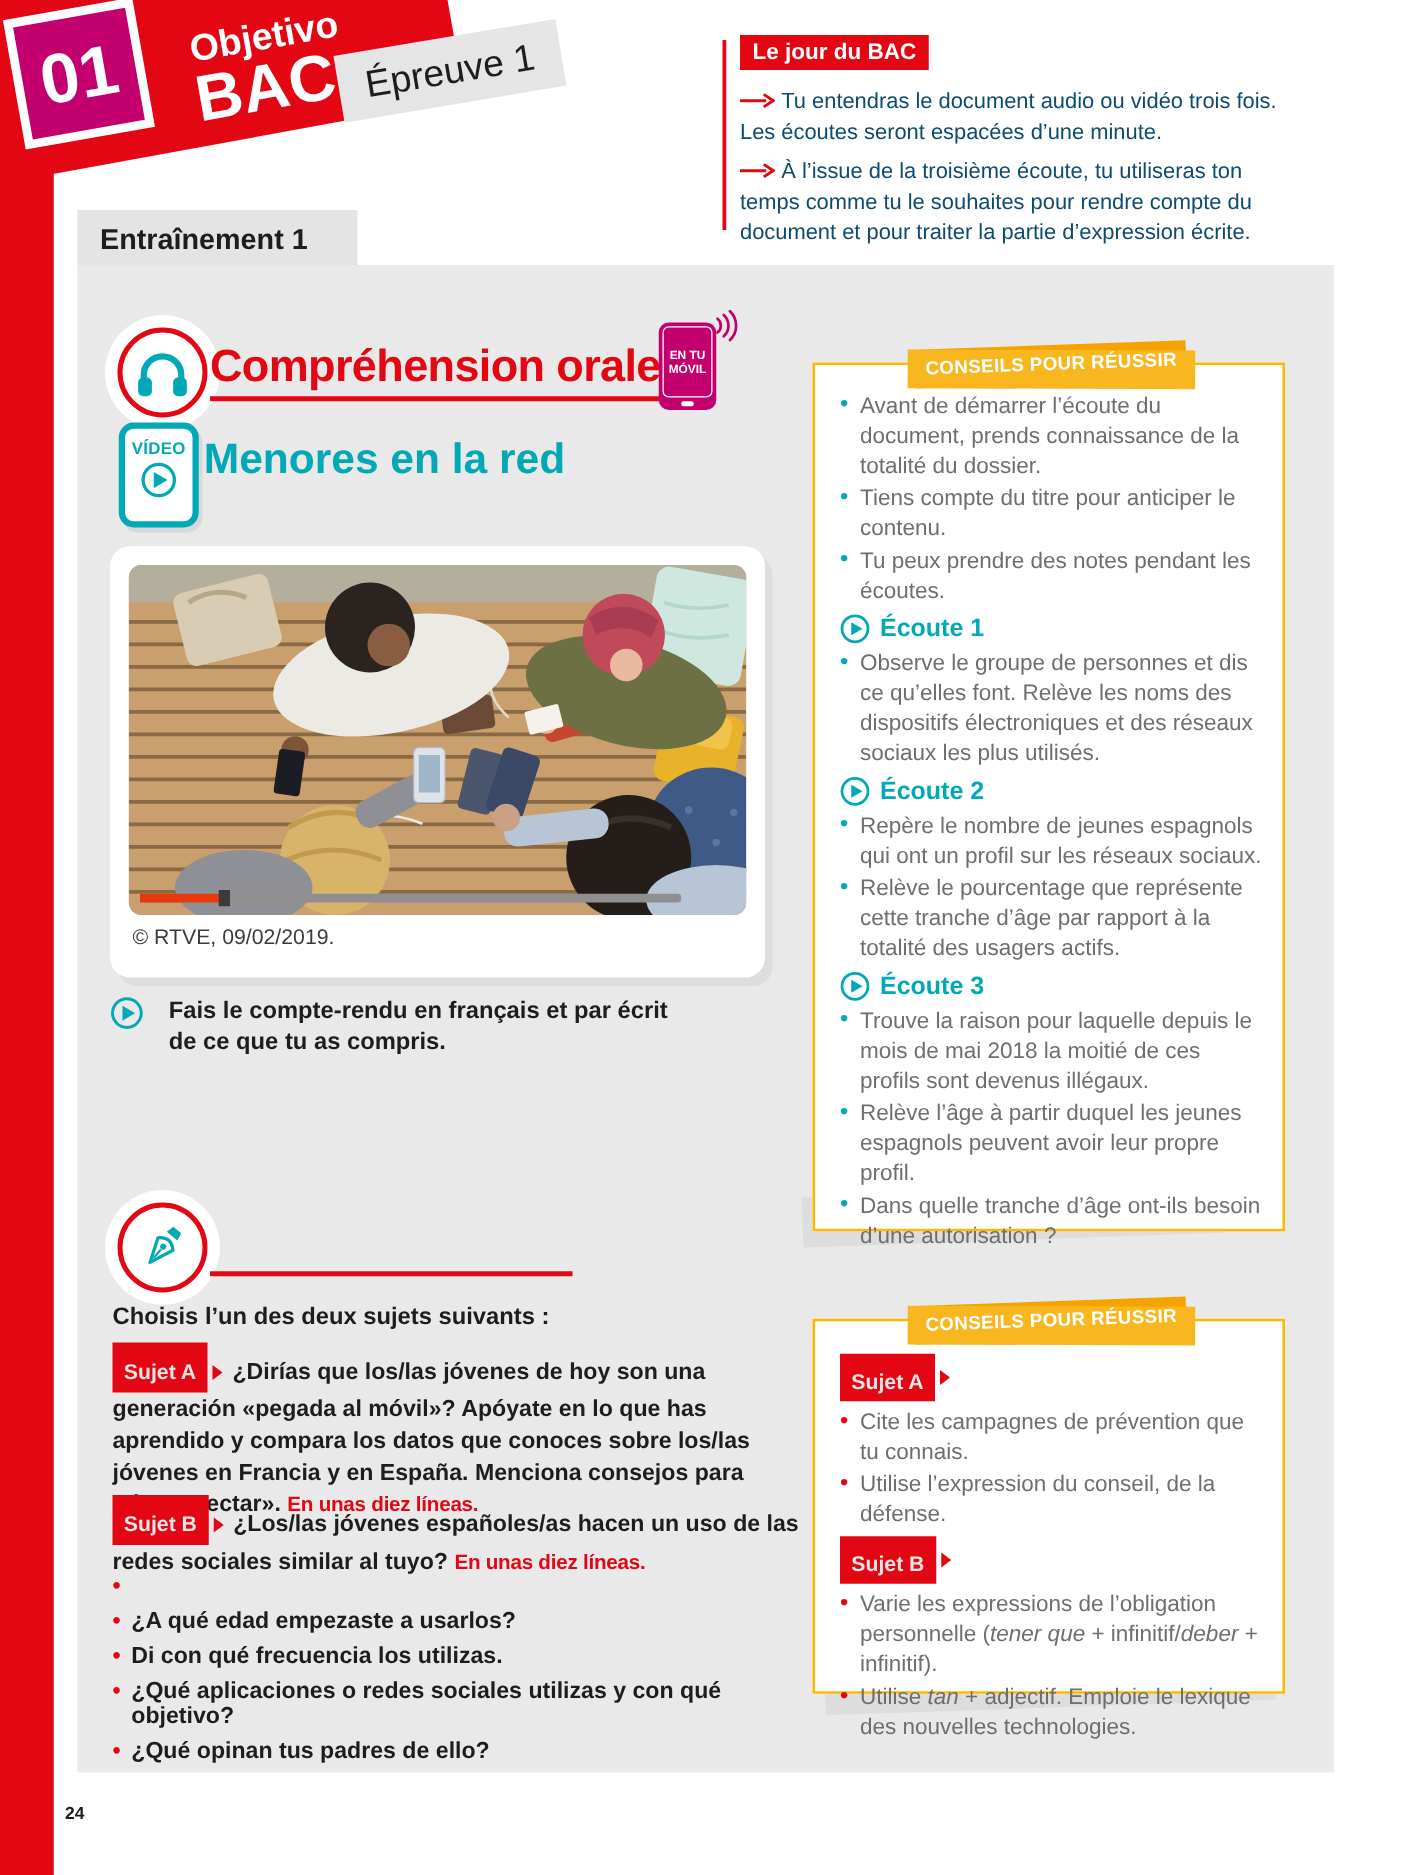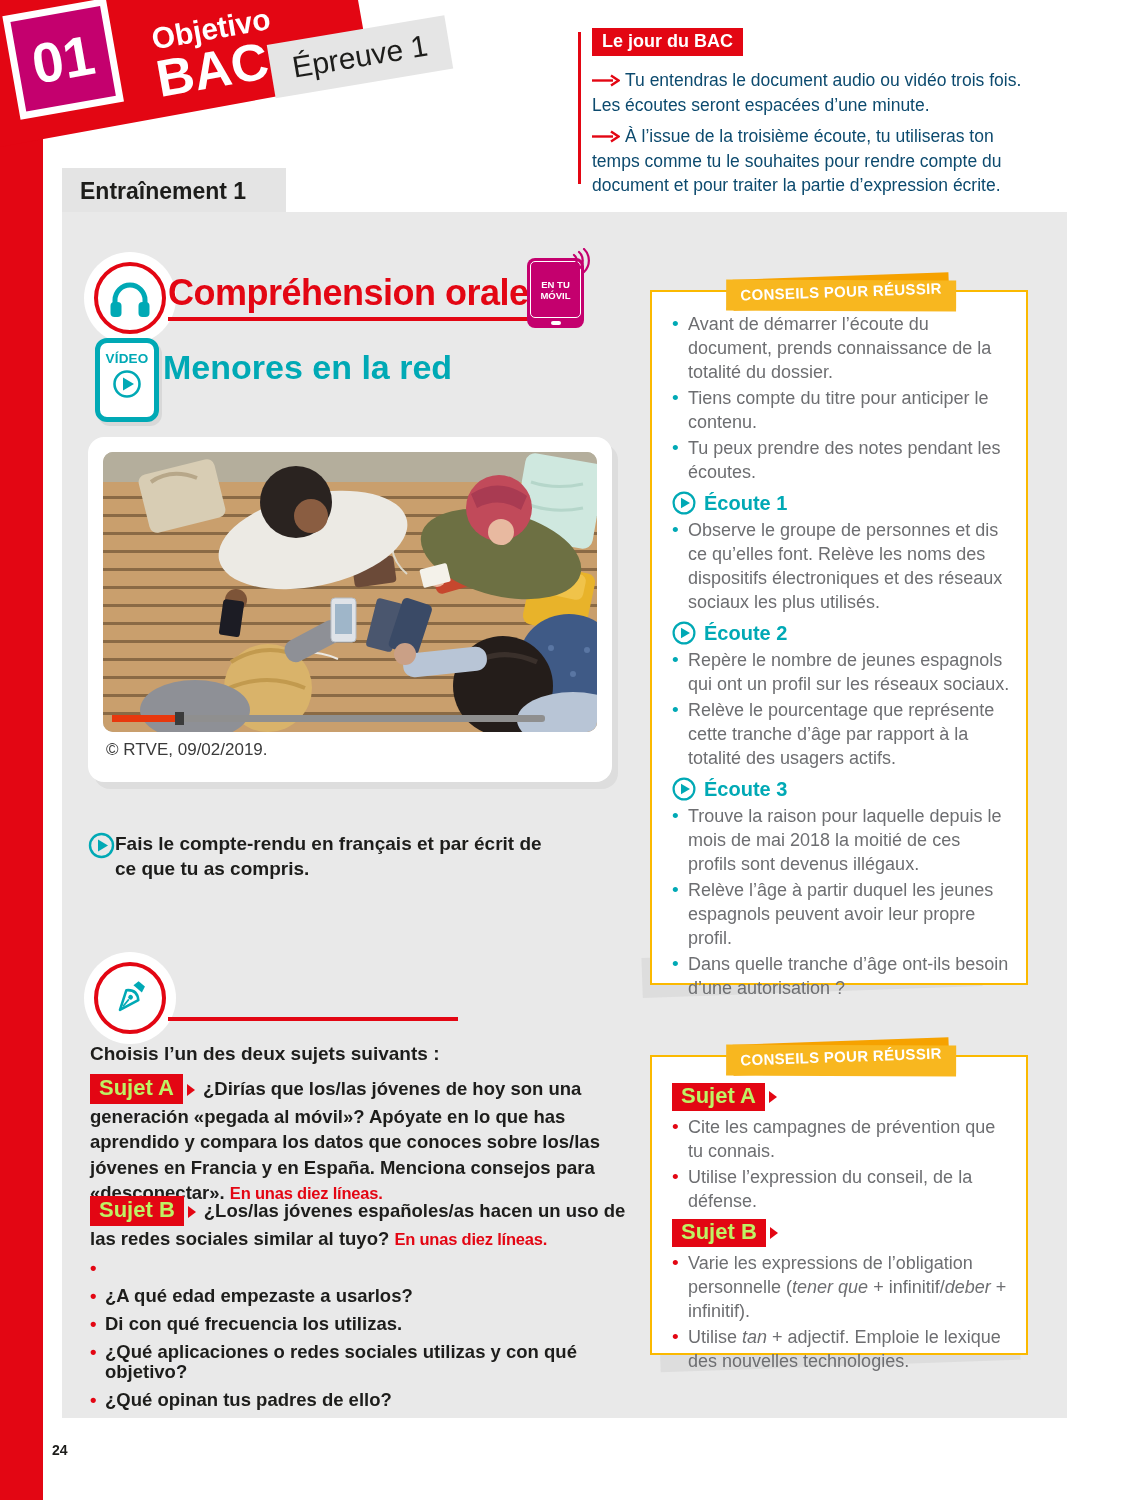--- a/index.html
+++ b/index.html
@@ -25,21 +25,21 @@
   #panel{left:62px;top:212px;width:1005px;height:1206px;background:#e9e9e9;}
 
   
   .hdr-disc{position:absolute;width:92px;height:92px;border-radius:50%;background:#fff;}
   .hdr-ring{position:absolute;width:64px;height:64px;border:4px solid #e30613;border-radius:50%;
             left:10px;top:10px;display:flex;align-items:center;justify-content:center;}
   .sec-title{position:absolute;color:#e30613;font-weight:700;font-size:36px;letter-spacing:-0.5px;}
   .sec-underline{position:absolute;height:3.5px;background:#e30613;}
 
   
-  #phone{left:527px;top:258px;width:46px;height:70px;background:#c4006e;border-radius:8px;padding-left:11px;}
+  #phone{left:527px;top:258px;width:46px;height:70px;background:#c4006e;border-radius:8px;}
   #phone .inner{position:absolute;left:3px;top:3px;right:3px;bottom:10px;border:1.5px solid #fff;border-radius:5px;
                 display:flex;align-items:center;justify-content:center;}
   #phone .txt{color:#fff;font-weight:700;font-size:9.5px;line-height:11px;text-align:center;width:34px;}
   #phone .home{position:absolute;left:50%;bottom:3px;transform:translateX(-50%);width:10px;height:4px;
                background:#fff;border-radius:2px;}
   #phone-waves{left:570px;top:248px;}
 
   
   #video-badge{left:95px;top:338px;width:64px;height:84px;background:#fff;border:5px solid #00a9b5;
                border-radius:12px;box-sizing:border-box;box-shadow:3px 4px 0 #d8d8d8;text-align:center;}
@@ -49,21 +49,21 @@
   
   #card{left:88px;top:437px;width:524px;height:345px;background:#fff;border-radius:16px;
         box-shadow:6px 7px 0 #dddddd;}
   #photo{position:absolute;left:15px;top:15px;width:494px;height:280px;border-radius:10px;overflow:hidden;background:#b9b29f;}
   #pbar{position:absolute;left:9px;top:263px;width:433px;height:7px;background:#8f8f8f;border-radius:3px;}
   #pbar .fill{position:absolute;left:0;top:0;height:7px;width:65px;background:#e8380d;}
   #pbar .thumb{position:absolute;left:63px;top:-3px;width:9px;height:13px;background:#3b3b3b;}
   #caption{position:absolute;left:18px;top:303px;font-size:17px;color:#3a3a3a;}
 
   
-  #instr{left:88px;top:797px;display:flex;gap:0;width:470px;margin-top:35px;}
+  #instr{left:88px;top:797px;display:flex;gap:20px;width:470px;}
   #instr .t{font-weight:700;font-size:19px;line-height:24.5px;width:432px;}
 
   
   .play{flex:0 0 auto;}
 
   
   .conseils-shadow{position:absolute;background:#dddddd;}
   .conseils{position:absolute;width:378px;background:#fff;border:2px solid #fbb900;box-sizing:border-box;}
   .banner{position:absolute;left:81px;top:-16px;width:216px;height:31px;background:#f6a200;
           transform:rotate(-2deg);display:flex;align-items:center;justify-content:center;
@@ -73,22 +73,22 @@
   .c-content{padding:20px 16px 0 20px;font-size:18px;line-height:24px;color:#6d6e71;}
   .c-li{display:flex;margin:0 0 2px;}
   .c-li .b{flex:0 0 16px;color:#00a9b5;font-size:19px;line-height:24px;}
   .c-li.redb .b{color:#e30613;}
   .c-li .tx{flex:1;}
   .ecoute-h{display:flex;align-items:center;gap:8px;margin:7px 0 3px;color:#00a9b5;
             font-weight:700;font-size:20px;}
   .sujet-row{margin:6px 0 4px;display:flex;align-items:center;}
 
   
-  .sbadge{display:inline-block;background:#e30613;color:#bef264;font-weight:700;font-size:22px;
-          padding:1px 9px 3px;white-space:nowrap;}
+  .sbadge{display:inline-block;background:#e30613;color:#e5e5e5;font-weight:700;font-size:17px;
+          padding:11px 9px 3px;white-space:nowrap;}
   .stri{display:inline-block;width:0;height:0;border-top:6px solid transparent;border-bottom:6px solid transparent;
         border-left:8px solid #e30613;margin:0 8px 0 4px;vertical-align:-1px;}
 
   
   #choisis{left:90px;top:1043px;font-weight:700;font-size:19px;}
   .sujet-para{position:absolute;left:90px;width:558px;font-weight:700;font-size:18.5px;line-height:25.5px;}
   .rednote{color:#e30613;font-size:16.5px;letter-spacing:-0.2px;}
   #ee-bullets{left:90px;top:1258px;width:572px;}
   #ee-bullets .li{display:flex;margin-bottom:8px;font-weight:700;font-size:18.5px;line-height:20px;}
   #ee-bullets .b{flex:0 0 15px;color:#e30613;}

